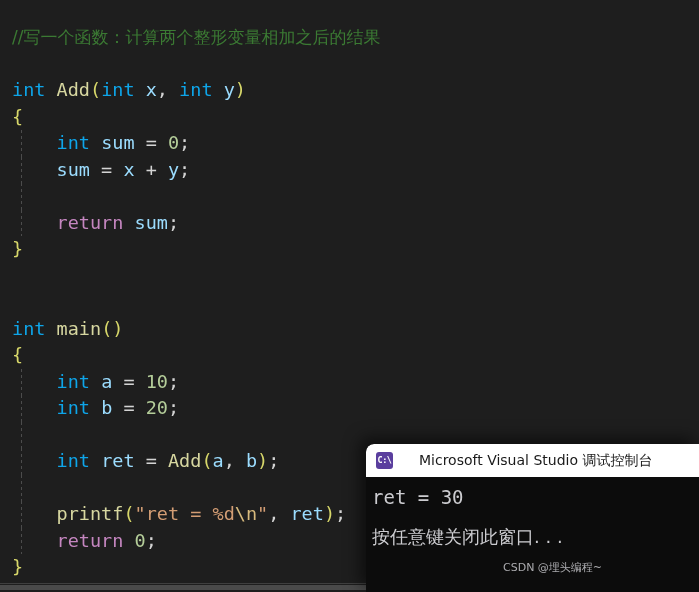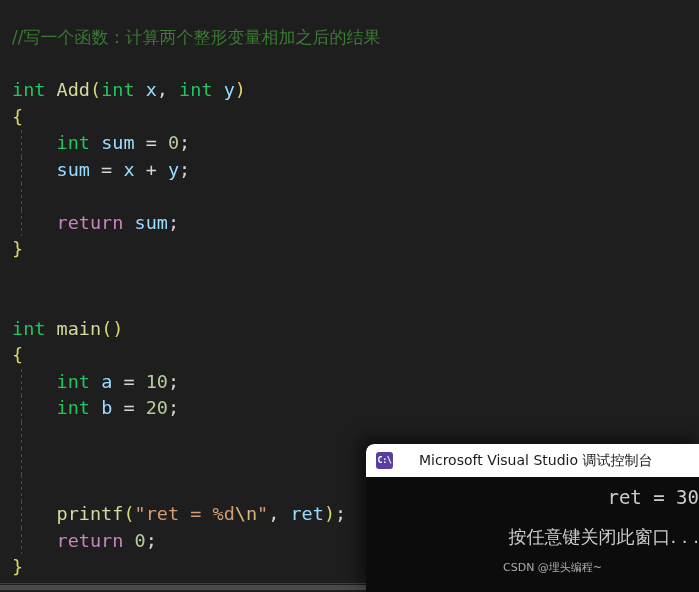--- a/index.html
+++ b/index.html
@@ -44,21 +44,21 @@
     top: 0;
     width: 1px;
     height: 26.5px;
     z-index: 1;
     background-image: linear-gradient(to bottom, #4c4c4c 0px, #4c4c4c 3px, transparent 3px, transparent 6px);
     background-size: 1px 6px;
   }
 
   
   .cmt  { color: #3b7a33; }
-  .kw   { color: #22c55e; }
+  .kw   { color: #0ea5e9; }
   .fn   { color: #d7d7a0; }
   .var  { color: #9bdcfe; }
   .num  { color: #b5ce9a; }
   .str  { color: #d39d74; }
   .esc  { color: #d7ba7d; }
   .ret  { color: #c586c0; margin-top: 32px; }
   .br   { color: #d7d76a; }
   .pn   { color: #d4d4d4; }
   .op   { color: #d4d4d4; }
 
@@ -141,21 +141,20 @@
     padding: 6px 0 0 6px;
     overflow: hidden;
     position: relative;
   }
   .con-line {
     font-family: "DejaVu Sans Mono", monospace;
     font-size: 19px;
     line-height: 28px;
     color: #ccccd0;
     white-space: pre;
-    text-align: right;
   }
   .con-line.cn { font-family: "DejaVu Sans", sans-serif; font-size: 18px; }
   .con-spacer { height: 12px; }
 
   
   #watermark {
     position: absolute;
     left: 503px;
     top: 560px;
     font-family: "DejaVu Sans", sans-serif;
@@ -181,21 +180,21 @@
       <div class="code-line"><span class="guide"></span><span class="txt">    </span></div>
       <div class="code-line"><span class="guide"></span><span class="txt">    <span class="ret">return</span><span class="pn"> </span><span class="var">sum</span><span class="pn">;</span></span></div>
       <div class="code-line"><span class="txt"><span class="br">}</span></span></div>
       <div class="code-line"><span class="txt"></span></div>
       <div class="code-line"><span class="txt"></span></div>
       <div class="code-line"><span class="txt"><span class="kw">int</span><span class="pn"> </span><span class="fn">main</span><span class="br">()</span></span></div>
       <div class="code-line"><span class="txt"><span class="br">{</span></span></div>
       <div class="code-line"><span class="guide"></span><span class="txt">    <span class="kw">int</span><span class="pn"> </span><span class="var">a</span><span class="op"> = </span><span class="num">10</span><span class="pn">;</span></span></div>
       <div class="code-line"><span class="guide"></span><span class="txt">    <span class="kw">int</span><span class="pn"> </span><span class="var">b</span><span class="op"> = </span><span class="num">20</span><span class="pn">;</span></span></div>
       <div class="code-line"><span class="guide"></span><span class="txt">    </span></div>
-      <div class="code-line"><span class="guide"></span></div>
+      <div class="code-line"><span class="guide"></span><span class="txt">    <span class="kw">int</span><span class="pn"> </span><span class="var">ret</span><span class="op"> = </span><span class="fn">Add</span><span class="br">(</span><span class="var">a</span><span class="pn">, </span><span class="var">b</span><span class="br">)</span><span class="pn">;</span></span></div>
       <div class="code-line"><span class="guide"></span><span class="txt">    </span></div>
       <div class="code-line"><span class="guide"></span><span class="txt">    <span class="fn">printf</span><span class="br">(</span><span class="str">"ret = %d</span><span class="esc">\n</span><span class="str">"</span><span class="pn">, </span><span class="var">ret</span><span class="br">)</span><span class="pn">;</span></span></div>
       <div class="code-line"><span class="guide"></span><span class="txt">    <span class="ret">return</span><span class="pn"> </span><span class="num">0</span><span class="pn">;</span></span></div>
       <div class="code-line"><span class="txt"><span class="br">}</span></span></div>
     </div>
 
   <div id="hscroll-track">
     <div id="hscroll-thumb"></div>
   </div>
   <div id="vscroll-mark"></div>

